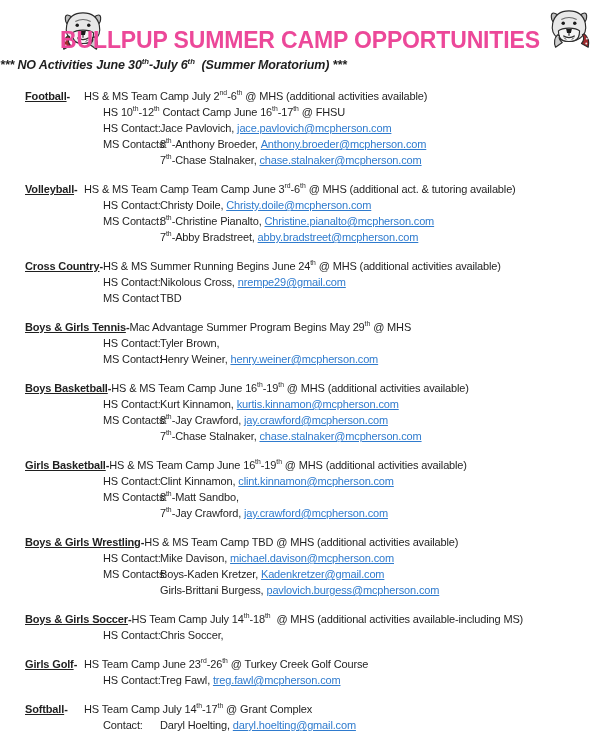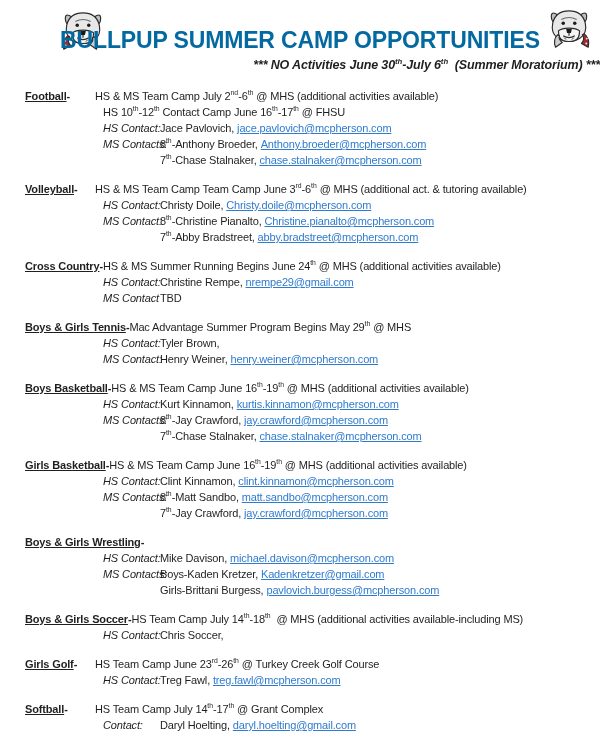--- a/index.html
+++ b/index.html
@@ -12,38 +12,38 @@
     color:#1f1f1f;
     overflow:hidden;
     letter-spacing:-0.15px;
   }
   .logo { position:absolute; width:50px; height:48px; }
   .logo-left  { top:8px;  left:58px; }
   .logo-right { top:6px;  left:544px; transform:scaleX(-1); }
   .doc-title {
     position:absolute; top:27px; left:0; right:0;
     text-align:center;
-    font-size:23px; font-weight:bold; color:#0369a1;
+    font-size:23px; font-weight:bold; color:#ec4899;
     white-space:pre;
   }
   .doc-subtitle {
     position:absolute; top:58px; left:0; right:0;
-    text-align:right;
+    text-align:left;
     font-size:12.5px; font-weight:bold; font-style:italic;
     white-space:pre;
   }
   .sections { position:absolute; top:88px; left:25px; right:8px; }
   .section { margin-bottom:13px; }
   .sec-head { display:flex; white-space:pre; line-height:16px; }
   .sec-name-cell { font-weight:bold; flex-shrink:0; }
-  .sec-name-cell.tabbed { width:70px; }
+  .sec-name-cell.tabbed { width:59px; }
   .sec-name-cell .u { text-decoration:underline; }
   .sec-headline { white-space:pre; }
   .row { display:flex; padding-left:78px; white-space:pre; line-height:16px; }
-  .row-label { width:57px; flex-shrink:0;font-style:italic; }
+  .row-label { width:57px; flex-shrink:0; }
   .row-text { white-space:pre; }
   a.email { color:#2f7bce; text-decoration:underline; cursor:pointer;text-align:center; }
   sup { font-size:62%; line-height:0; vertical-align:super; letter-spacing:0; }
 </style>
 </head>
 <body>
 
 <div class="page">
 
   <svg class="logo logo-left" viewBox="0 0 52 50">
@@ -140,21 +140,21 @@
         </div>
   </div>
       <div class="section">
     <div class="sec-head">
       <span class="sec-name-cell"><span class="u">Cross Country</span><span>-</span></span>
       <span class="sec-headline">HS &amp; MS Summer Running Begins June 24<sup>th</sup> @ MHS (additional activities available)</span>
     </div>
     <div>
           <div class="row">
     <span class="row-label">HS Contact:</span>
-    <span class="row-text">Christine Rempe, </span>
+    <span class="row-text">Nikolous Cross, </span>
     <a class="email" href="#">nrempe29@gmail.com</a>
   </div>
           <div class="row">
     <span class="row-label">MS Contact</span>
     <span class="row-text">TBD</span>
     
   </div>
         </div>
   </div>
       <div class="section">
@@ -204,32 +204,32 @@
     </div>
     <div>
           <div class="row">
     <span class="row-label">HS Contact:</span>
     <span class="row-text">Clint Kinnamon, </span>
     <a class="email" href="#">clint.kinnamon@mcpherson.com</a>
   </div>
           <div class="row">
     <span class="row-label">MS Contacts:</span>
     <span class="row-text">8<sup>th</sup>-Matt Sandbo, </span>
-    <a class="email" href="#">matt.sandbo@mcpherson.com</a>
   </div>
           <div class="row">
     <span class="row-label"></span>
     <span class="row-text">7<sup>th</sup>-Jay Crawford, </span>
     <a class="email" href="#">jay.crawford@mcpherson.com</a>
   </div>
         </div>
   </div>
       <div class="section">
     <div class="sec-head">
       <span class="sec-name-cell"><span class="u">Boys &amp; Girls Wrestling</span><span>-</span></span>
+      <span class="sec-headline">HS &amp; MS Team Camp TBD @ MHS (additional activities available)</span>
     </div>
     <div>
           <div class="row">
     <span class="row-label">HS Contact:</span>
     <span class="row-text">Mike Davison, </span>
     <a class="email" href="#">michael.davison@mcpherson.com</a>
   </div>
           <div class="row">
     <span class="row-label">MS Contacts:</span>
     <span class="row-text">Boys-Kaden Kretzer, </span>

